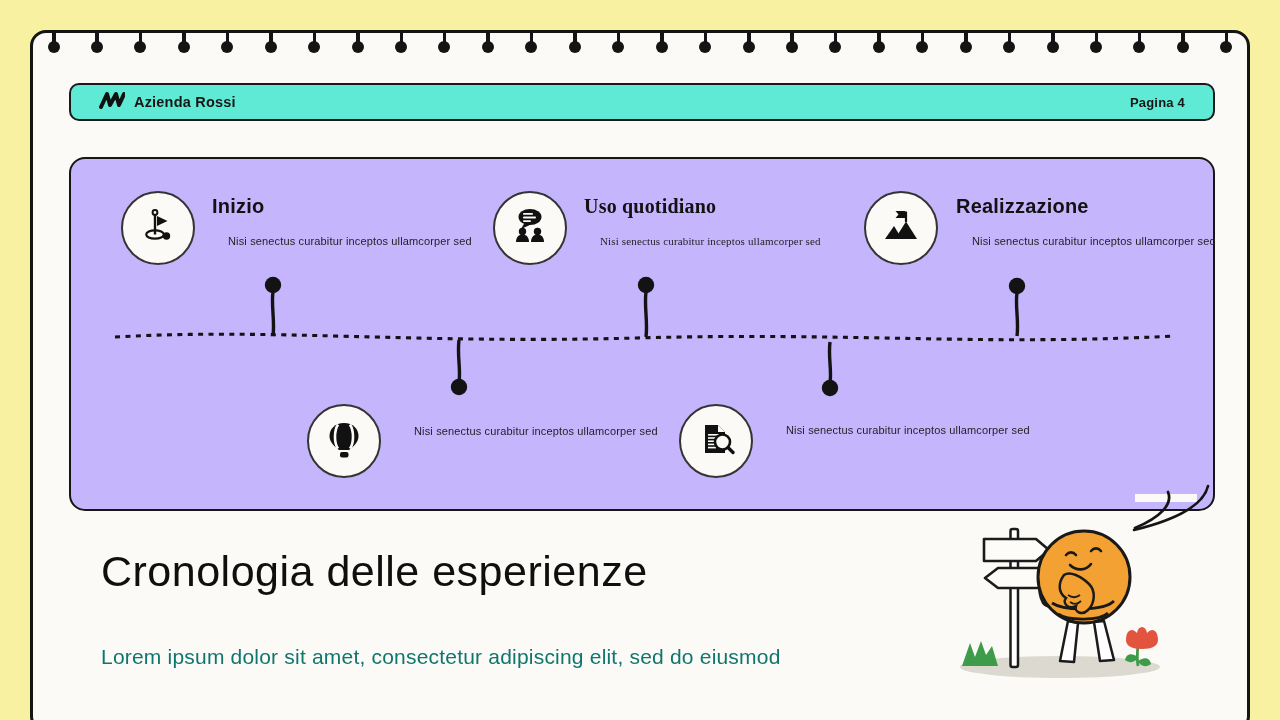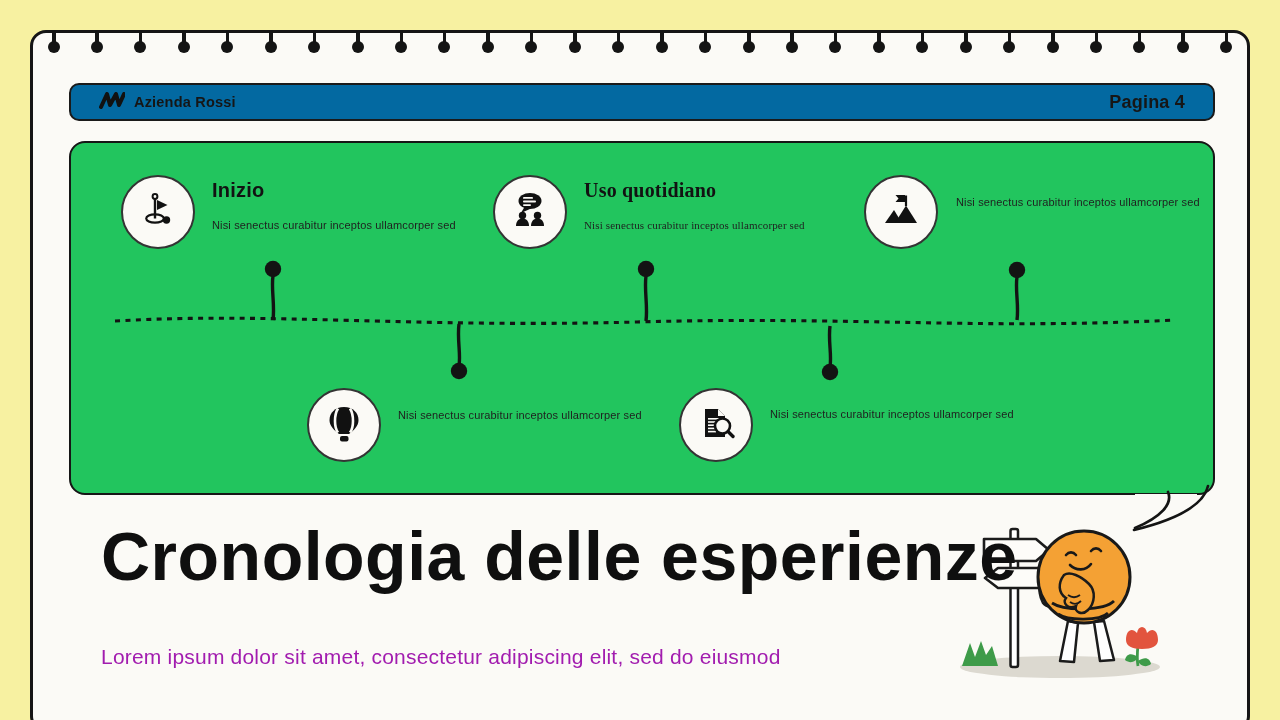--- a/index.html
+++ b/index.html
@@ -15,62 +15,62 @@
     background:#FBFAF6; border:3px solid #151515; border-radius:16px;
   }
   
   .pins { position:absolute; left:14px; right:14px; top:-2px; display:flex; justify-content:space-between; }
   .pin { width:13px; height:24px; position:relative; }
   .pin::before { content:""; position:absolute; left:5px; top:0; width:3.5px; height:13px; background:#141414; border-radius:2px; }
   .pin::after  { content:""; position:absolute; left:0.5px; top:10px; width:12px; height:12px; background:#141414; border-radius:50%; }
 
   .header {
     position:absolute; left:36px; top:50px; width:1146px; height:38px;
-    border:2.4px solid #1a1a1a; border-radius:10px; background:#0369a1;
+    border:2.4px solid #1a1a1a; border-radius:10px; background:#5eead4;
     display:flex; align-items:center; justify-content:space-between; padding:0 28px;
   }
   .brand { display:flex; align-items:center; gap:9px; font-weight:700; font-size:14.5px; letter-spacing:.2px; }
-  .pagelabel { font-weight:700; font-size:18px; letter-spacing:.2px; }
+  .pagelabel { font-weight:700; font-size:13px; letter-spacing:.2px; }
 
   .card {
-    position:absolute; left:36px; top:108px; width:1146px; height:354px;
-    border:2.6px solid #161616; border-radius:16px; background:#22c55e;
+    position:absolute; left:36px; top:124px; width:1146px; height:354px;
+    border:2.6px solid #161616; border-radius:16px; background:#c4b5fd;
   }
   .tl-overlay { position:absolute; left:0; top:0; width:1146px; height:354px; pointer-events:none; }
 
   .badge {
     position:absolute; width:74px; height:74px; border:2.4px solid #343434;
     border-radius:50%; background:#FBFAF6;
     display:flex; align-items:center; justify-content:center;
   }
   .mtext { position:absolute; white-space:nowrap; }
   .mtitle { margin:0; font-size:20px; font-weight:600; letter-spacing:.2px; color:#121212; }
-  .mdesc  { margin:17px 0 0 0; font-size:11px; font-weight:400; letter-spacing:.15px; color:#1f1f1f; }
+  .mdesc  { margin:17px 0 0 16px; font-size:11px; font-weight:400; letter-spacing:.15px; color:#1f1f1f; }
 
   .b1 { left:50px;  top:32px; }
   .t1 { left:141px; top:36px; }
   .b2 { left:422px; top:32px; }
   .t2 { left:513px; top:36px;font-family:Liberation Serif, serif; }
   .b3 { left:793px; top:32px; }
   .t3 { left:885px; top:36px; }
   .b4 { left:236px; top:245px; }
   .t4 { left:327px; top:249px; }
   .b5 { left:608px; top:245px; }
   .t5 { left:699px; top:248px; }
 
   .tail-svg { position:absolute; left:1080px; top:440px; width:110px; height:70px; }
   .scene-svg { position:absolute; left:915px; top:462px; width:250px; height:200px; }
 
   .big-title {
-    position:absolute; left:68px; top:484px; margin:0;
-    font-size:68px; font-weight:700; letter-spacing:.5px; color:#0f0f0f;
+    position:absolute; left:68px; top:514px; margin:0;
+    font-size:43px; font-weight:400; letter-spacing:.5px; color:#0f0f0f;
   }
   .subtitle {
     position:absolute; left:68px; top:612px; margin:0;
-    font-size:21px; font-weight:500; letter-spacing:.2px; color:#a21caf;
+    font-size:21px; font-weight:500; letter-spacing:.2px; color:#0f766e;
   }
 </style>
 </head>
 <body>
 
 <div class="paper">
 
   <div class="pins">
       <div class="pin"></div>
       <div class="pin"></div>
@@ -173,20 +173,21 @@
       <span>
         <svg width="42" height="40" viewBox="0 0 40 40">
           <path d="M4,33 L13,20 L21,33 Z" fill="#111"></path>
           <path d="M14,33 L25,15.5 L36,33 Z" fill="#111"></path>
           <line x1="25" y1="16" x2="25" y2="5.5" stroke="#111" stroke-width="2.2"></line>
           <path d="M24,5 h-9.5 l3,3.5 -3,3.5 h9.5 z" fill="#111"></path>
         </svg>
       </span>
     </div>
     <div class="mtext t3">
+      <h3 class="mtitle">Realizzazione</h3>
       <p class="mdesc">Nisi senectus curabitur inceptos ullamcorper sed</p>
     </div>
 
     <div class="badge b4">
       <span>
         <svg width="42" height="40" viewBox="0 0 40 40">
           <path d="M20,4 C11,4 5.5,10 5.5,17 C5.5,23 10,27 15,31 L25,31 C30,27 34.5,23 34.5,17 C34.5,10 29,4 20,4 Z" fill="#111"></path>
           <path d="M14,5.5 C10,12 10,24 14,29.5" stroke="#FBFAF6" stroke-width="2.6" fill="none"></path>
           <path d="M26,5.5 C30,12 30,24 26,29.5" stroke="#FBFAF6" stroke-width="2.6" fill="none"></path>
           <rect x="16" y="33" width="8.5" height="5.5" rx="2" fill="#111"></rect>

